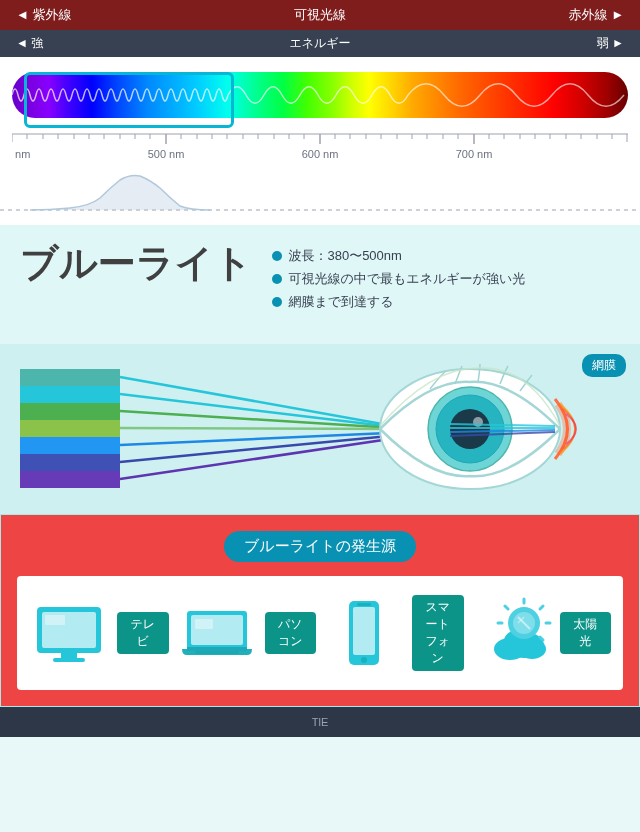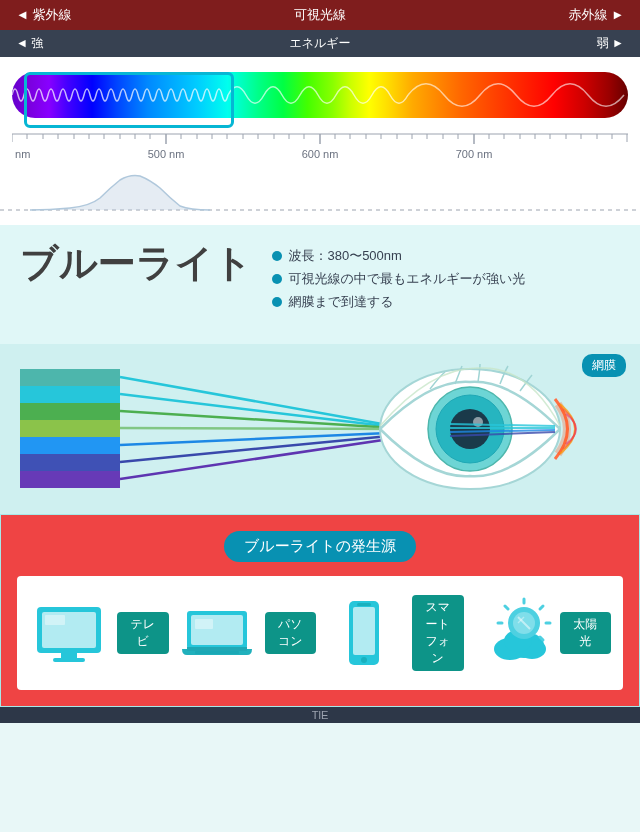--- a/index.html
+++ b/index.html
@@ -197,21 +197,21 @@
       color: white;
       font-size: 12px;
       padding: 4px 10px;
       border-radius: 4px;
       text-align: center;
     }
 
     
     .bottom-bar {
       background: #2d3748;
-      height: 16px;
+      height: 30px;
       display: flex;
       align-items: center;
       justify-content: center;
       color: #9ca3af;
       font-size: 11px;
     }
   </style>
 </head>
 <body>
 

